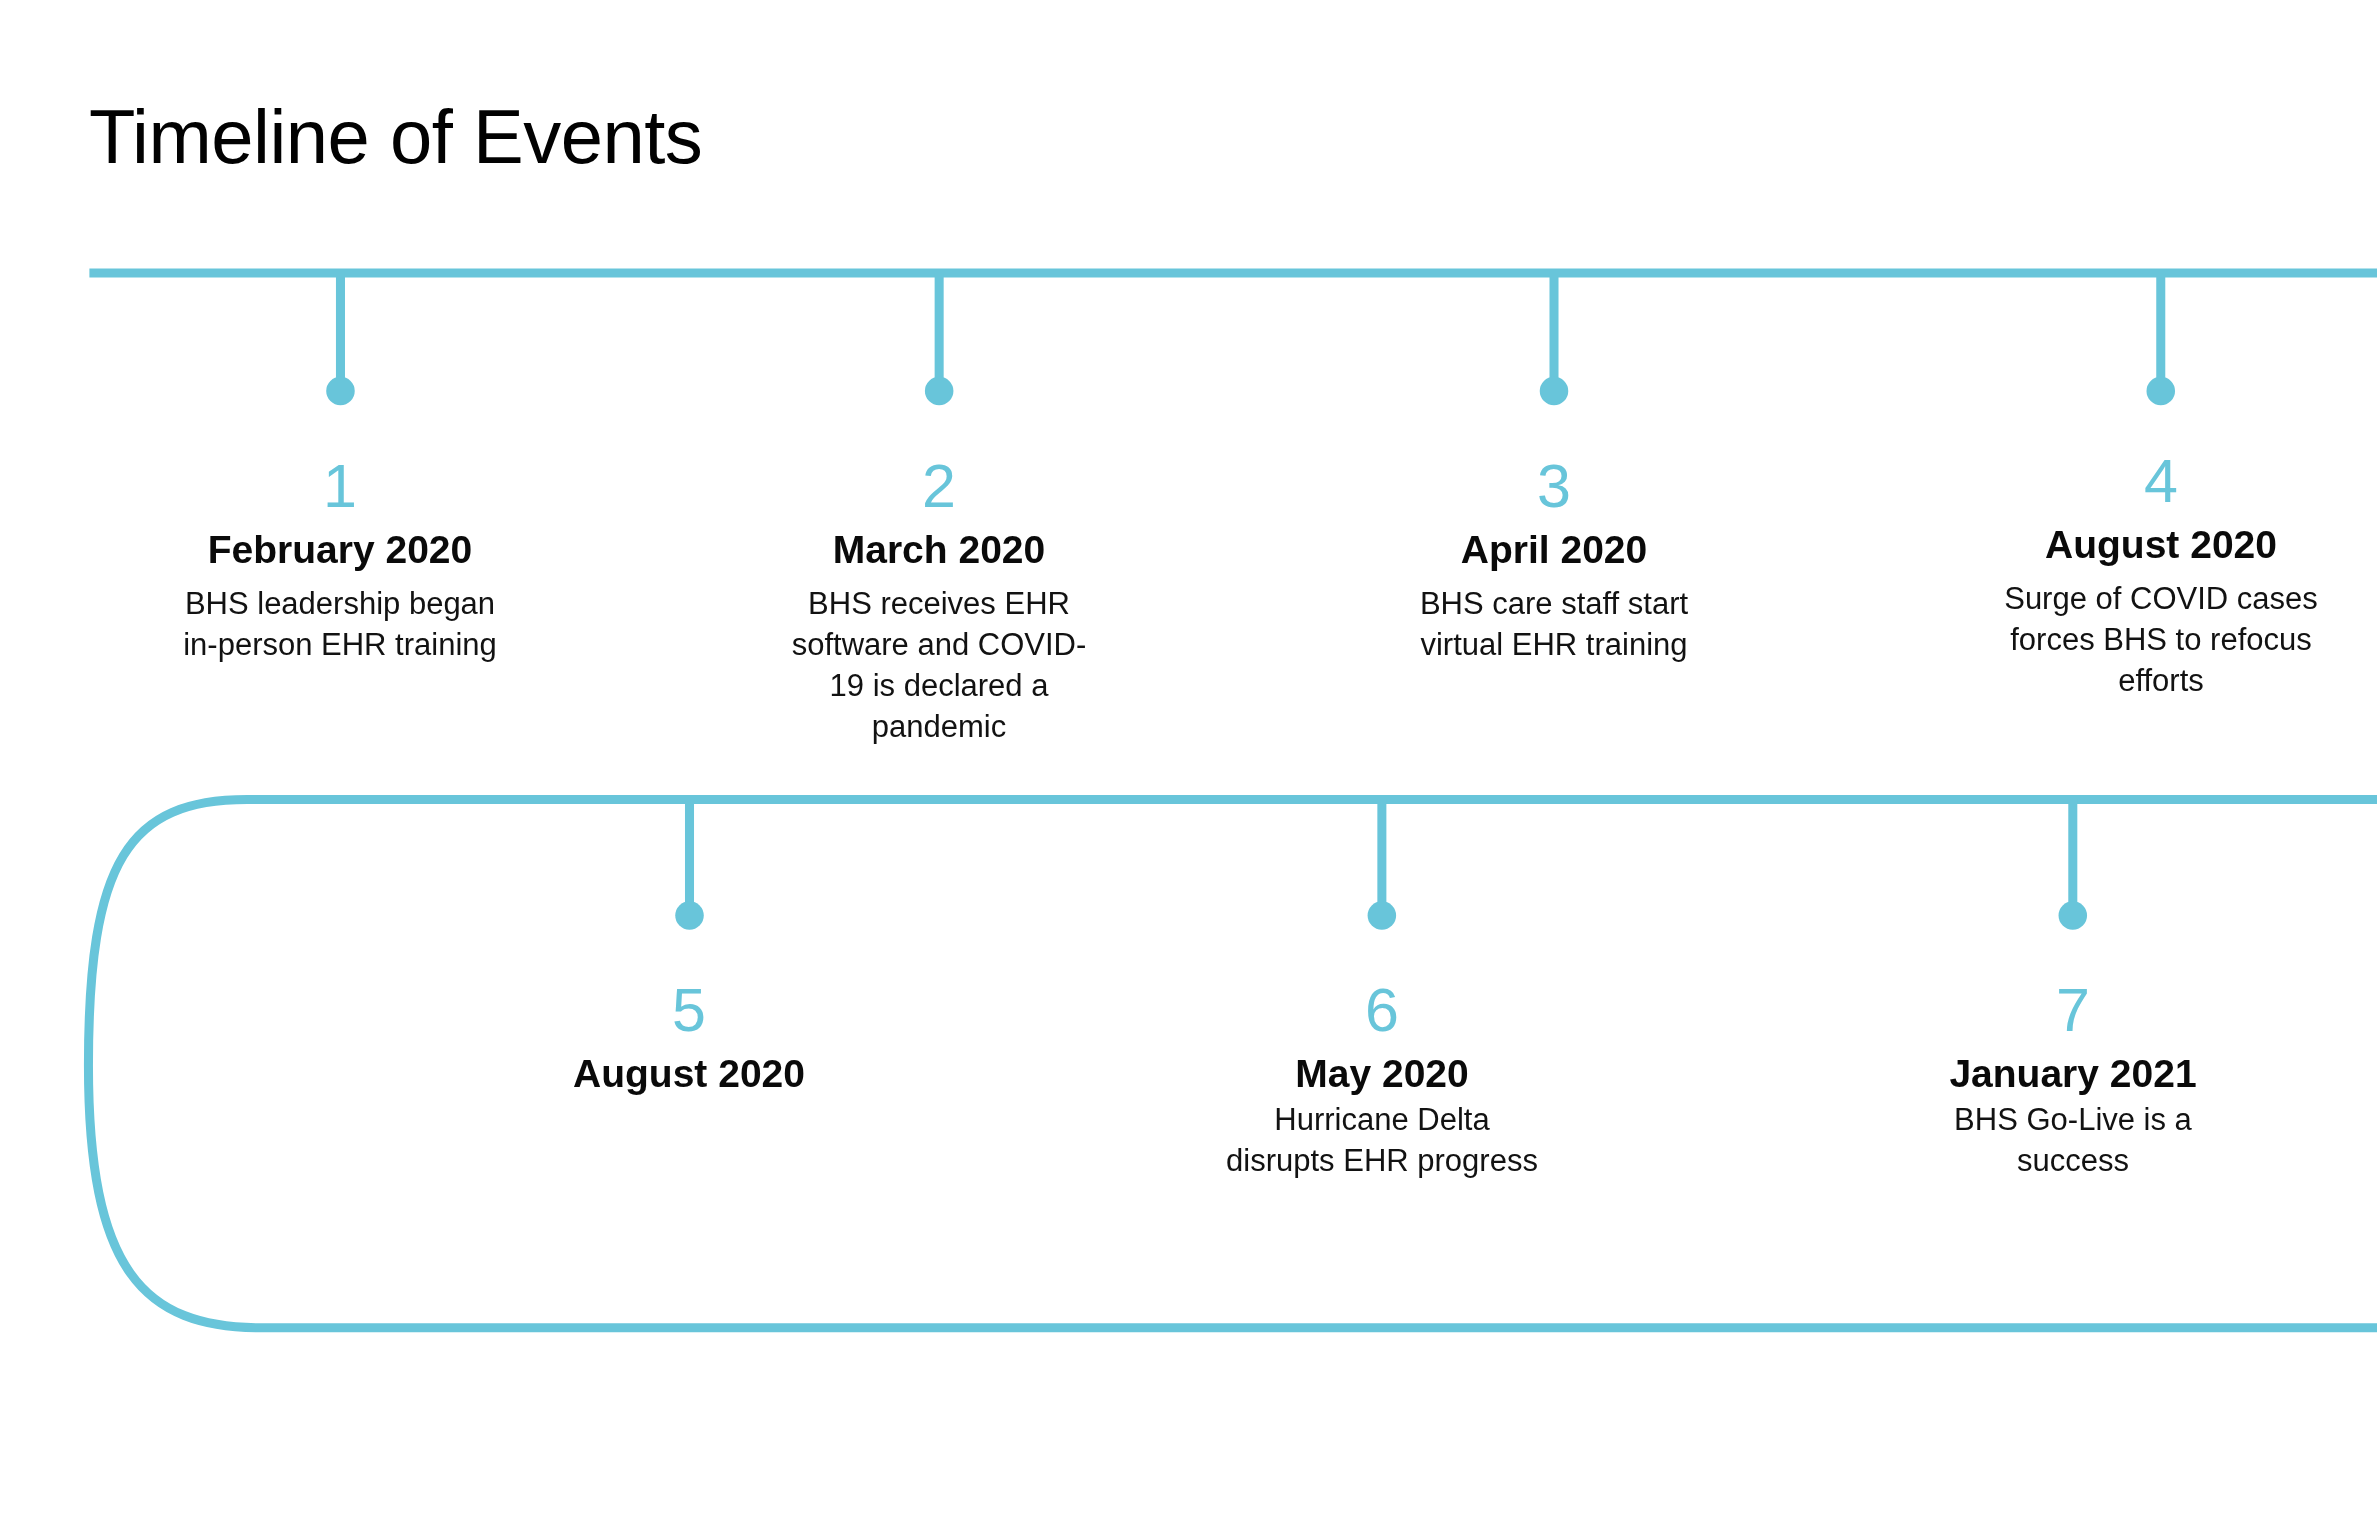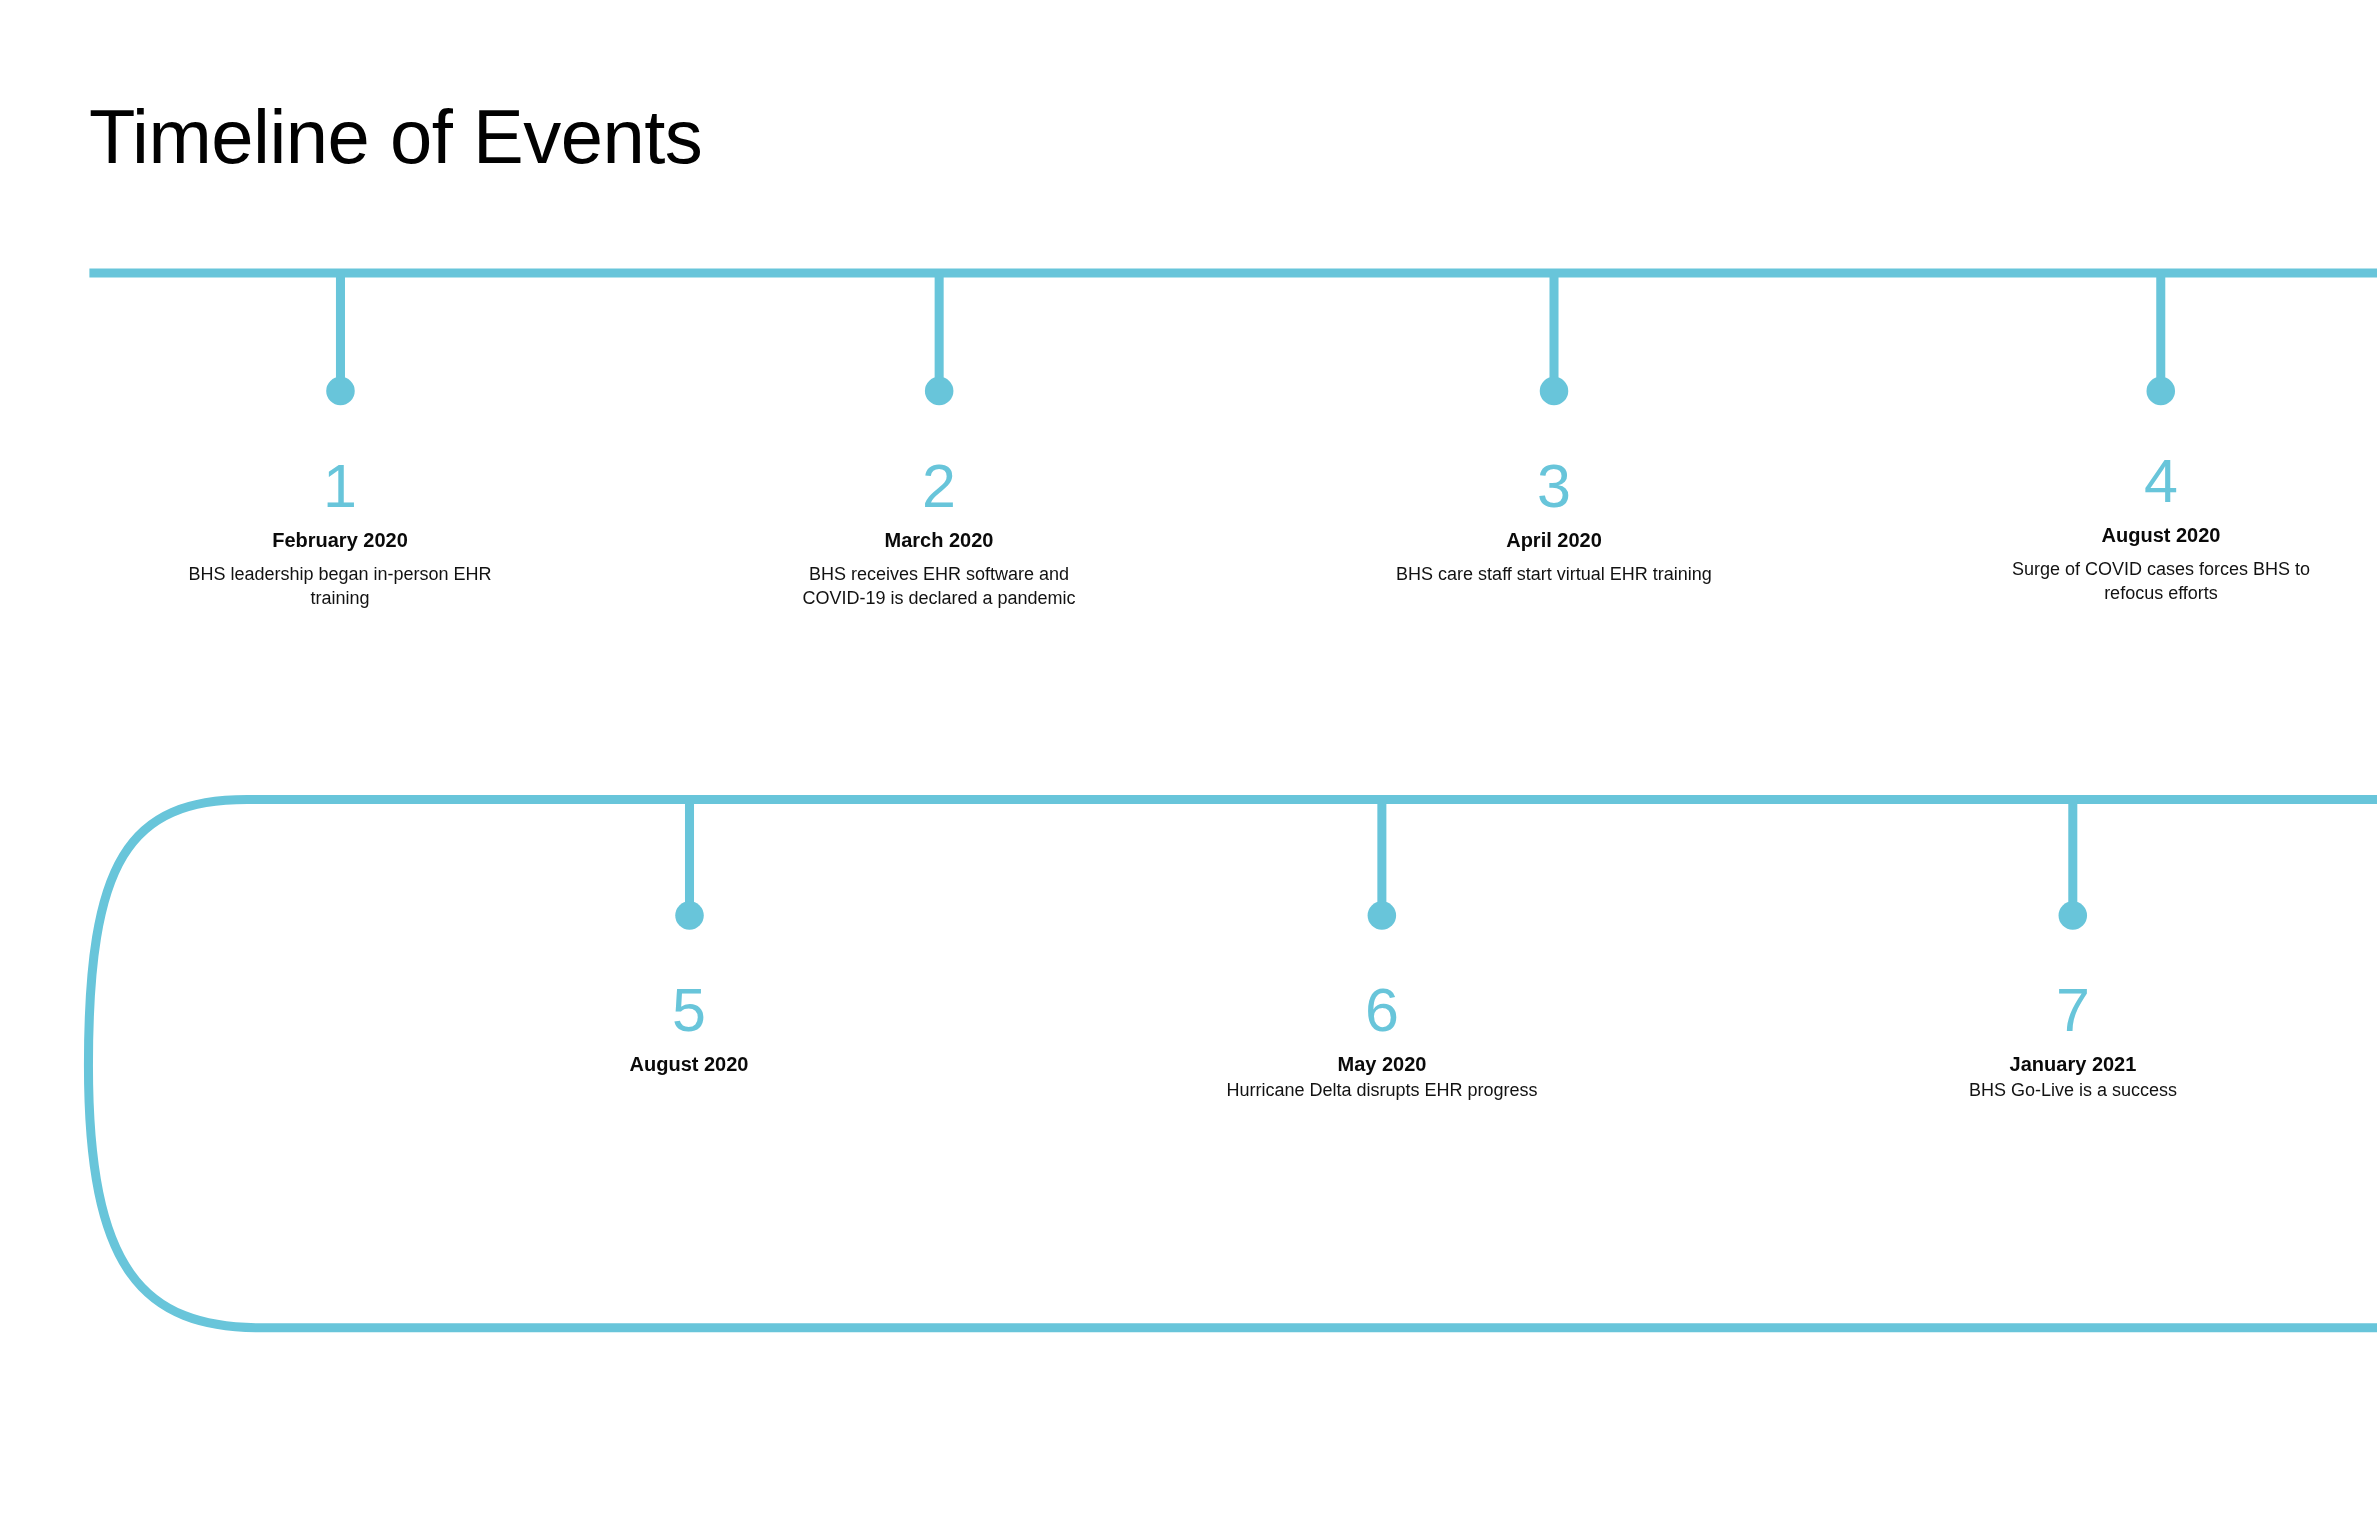--- a/index.html
+++ b/index.html
@@ -54,29 +54,29 @@
     transform: translateX(-50%);
   }
   .event-number {
     font-size: 61px;
     font-weight: 400;
     line-height: 1;
     color: #68C5DA;
     margin: 0 0 12.4px 0;
   }
   .event-date {
-    font-size: 20px;
+    font-size: 39px;
     font-weight: 700;
     color: #0a0a0a;
     line-height: 1.1;
     margin: 0 0 10.5px 0;
     white-space: nowrap;
   }
   .event-desc {
-    font-size: 18px;
+    font-size: 31px;
     font-weight: 400;
     color: #121212;
     line-height: 1.32;
     margin: 12px;
     padding: 0 19px;
   }
 
   
   #event-1 { left: 340px;  top: 456px; }
   #event-2 { left: 939px; top: 456px; }

